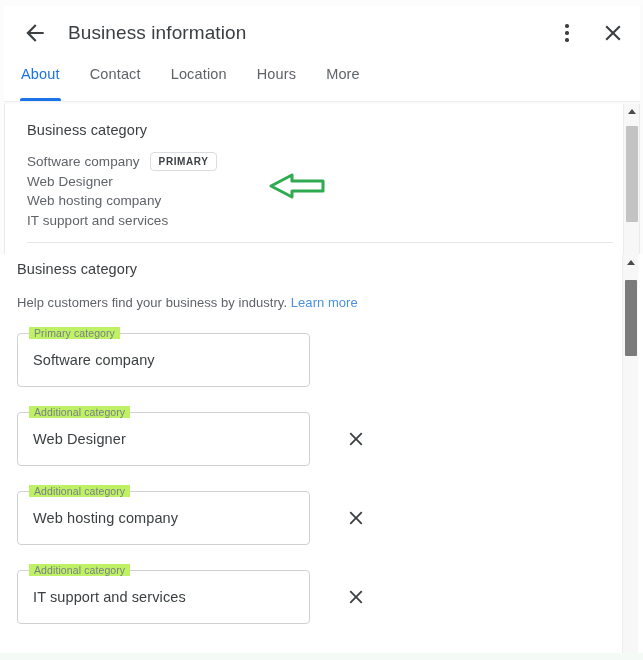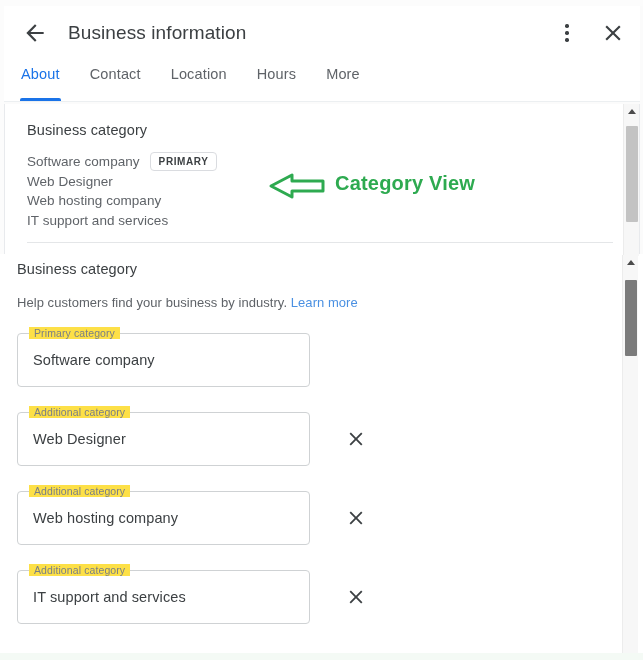--- a/index.html
+++ b/index.html
@@ -221,21 +221,21 @@
     height: 54px;
     box-sizing: border-box;
     border: 1px solid #cfd2d4;
     border-radius: 4px;
     background: #fff;
     flex: 0 0 293px;
   }
   .tf-label {
     position: absolute;
     top: -7px; left: 11px;
-    background: #fde047;
+    background: #bef264;
     padding: 0 5px;
     font-size: 10.5px;
     color: #7a7f85;
     letter-spacing: .1px;
     line-height: 12px;
   }
   .tf-value {
     position: absolute;
     left: 15px; top: 50%;
     transform: translateY(-48%);
@@ -361,21 +361,20 @@
     </div>
     <div class="view-divider"></div>
   </div>
 
   <div class="anno-arrow">
     <svg width="58" height="32" viewBox="0 0 58 32" aria-hidden="true">
       <path d="M24 5 L24 11 L55 11 L55 21 L24 21 L24 27 L3 16 Z" fill="none" stroke="#2eaa50" stroke-width="3" stroke-linejoin="round" stroke-linecap="round"></path>
     </svg>
   </div>
 
-  <div class="anno-cat-view">Category View</div>
 
 
   <div class="edit-panel">
     <div class="edit-inner">
 
       <div class="edit-heading">Business category</div>
 
       <div class="edit-help">
         <span>Help customers find your business by industry.</span>
         <span class="learn-more">Learn more</span>

